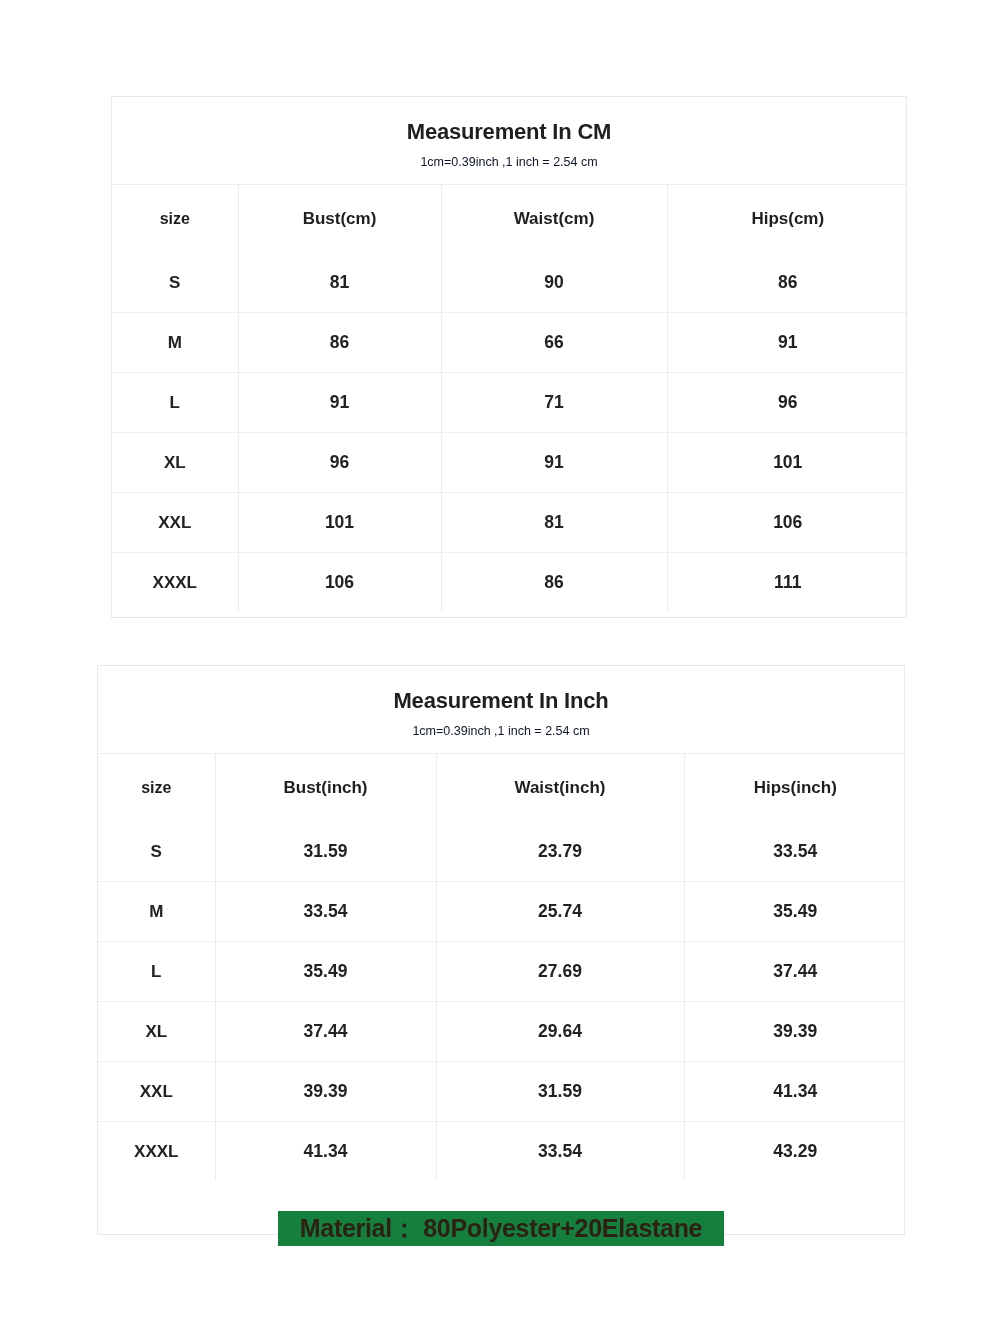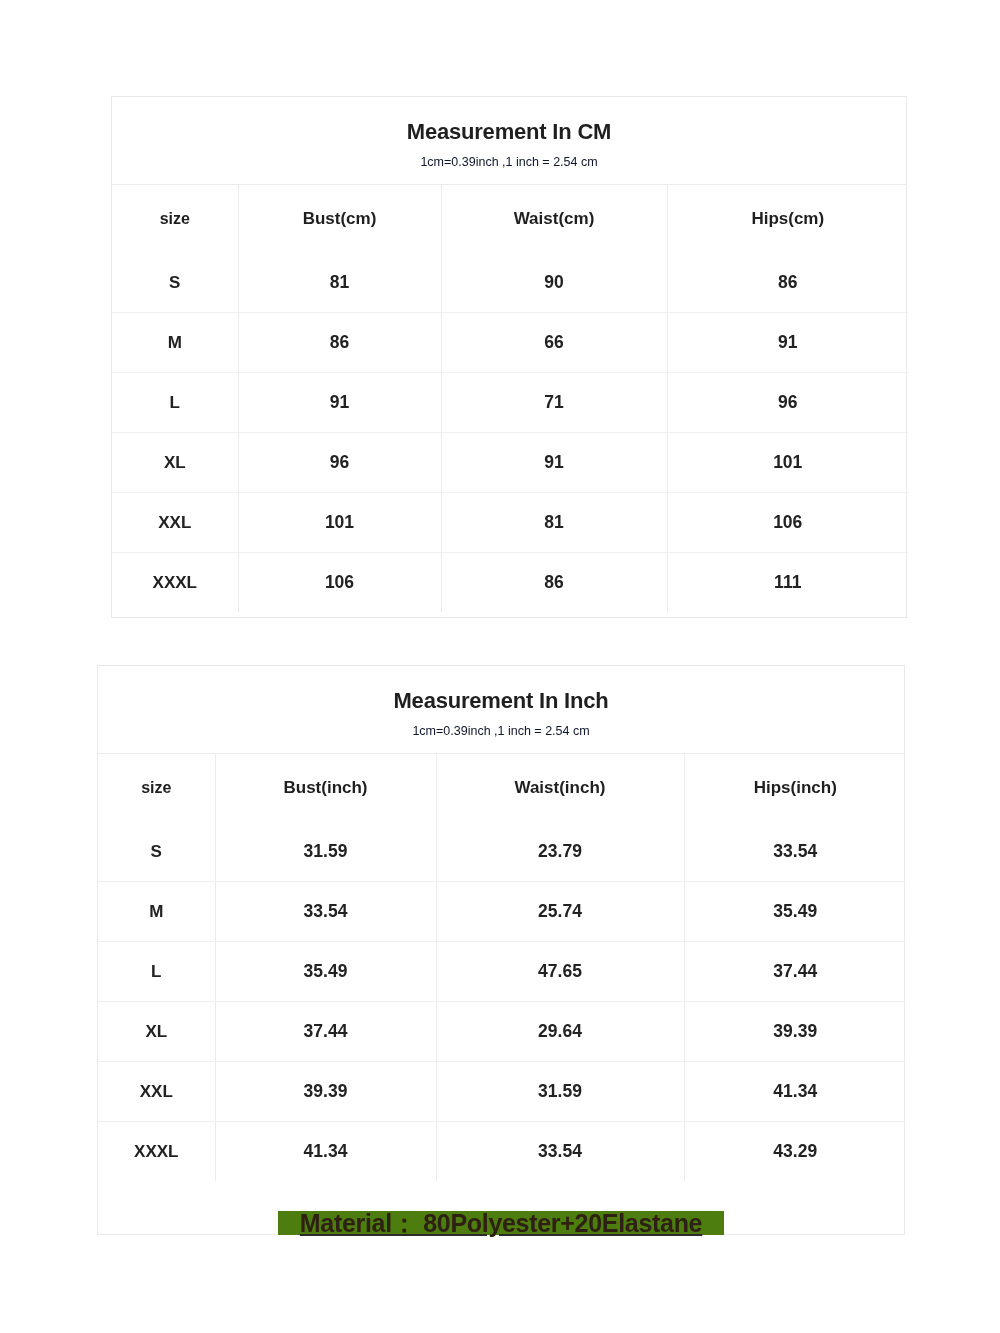--- a/index.html
+++ b/index.html
@@ -118,26 +118,25 @@
     color: #555555;
     line-height: 1.2;
   }
 
   
   #material-banner {
     position: absolute;
     left: 278px;
     top: 1211px;
     width: 446px;
-    height: 24px;
-    background: #4d7c0f;
+    height: 35px;
+    background: #15803d;
     display: flex;
     align-items: center;
     justify-content: center;
-    text-decoration: underline;
   }
   #material-banner .banner-text {
     font-size: 25px;
     font-weight: bold;
     color: #2e2113;
     letter-spacing: -0.3px;
     white-space: nowrap;
     line-height: 1;
   }
 </style>
@@ -234,21 +233,21 @@
       </tr>
       <tr class="data-row">
         <td class="size-col">M</td>
         <td>33.54</td>
         <td>25.74</td>
         <td>35.49</td>
       </tr>
       <tr class="data-row">
         <td class="size-col">L</td>
         <td>35.49</td>
-        <td>47.65</td>
+        <td>27.69</td>
         <td>37.44</td>
       </tr>
       <tr class="data-row">
         <td class="size-col">XL</td>
         <td>37.44</td>
         <td>29.64</td>
         <td>39.39</td>
       </tr>
       <tr class="data-row">
         <td class="size-col">XXL</td>

